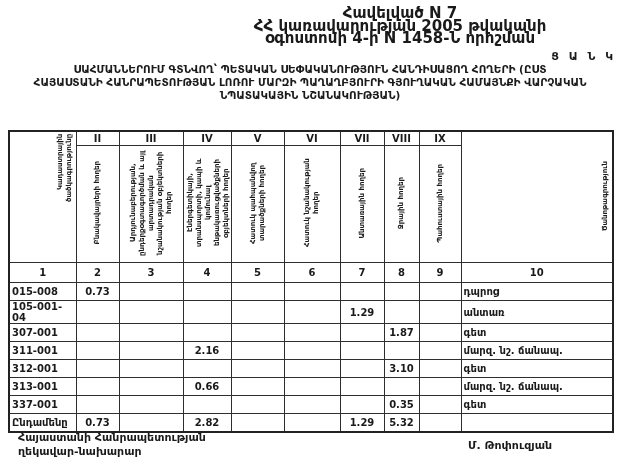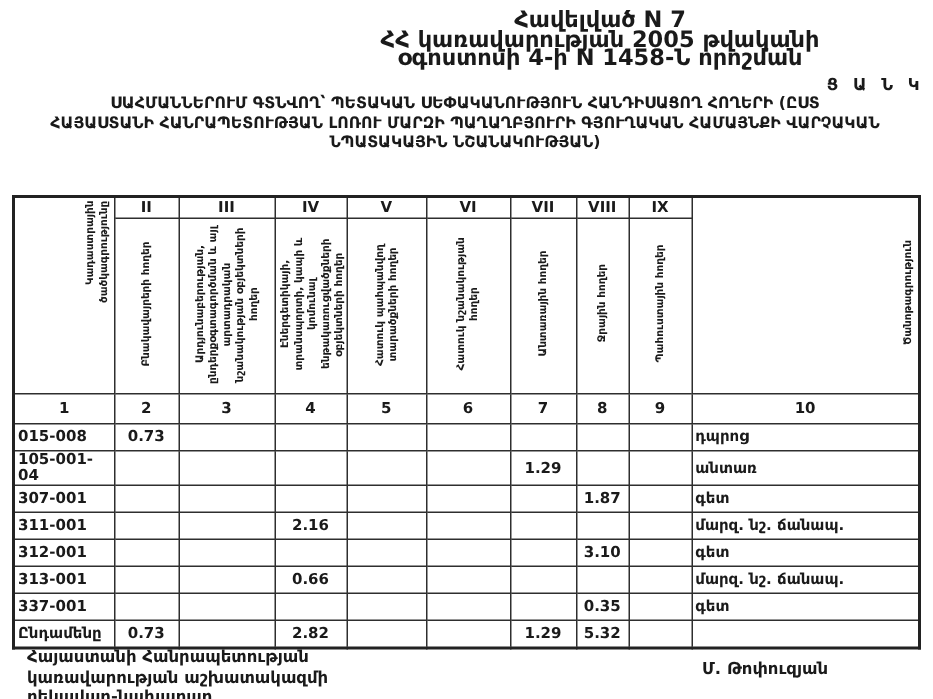--- a/index.html
+++ b/index.html
@@ -211,16 +211,15 @@
     <td class="val">1.29</td>
     <td class="val">5.32</td>
     <td class="val"></td>
     <td class="note"></td>
   </tr>
 </tbody>
   </table>
 
 <div class="footer-left">
   <div>Հայաստանի Հանրապետության</div>
-  <div>կառավարության աշխատակազմի</div>
   <div>ղեկավար-նախարար</div>
 </div>
 <div class="footer-signer">Մ. Թոփուզյան</div>
 
 </body></html>

